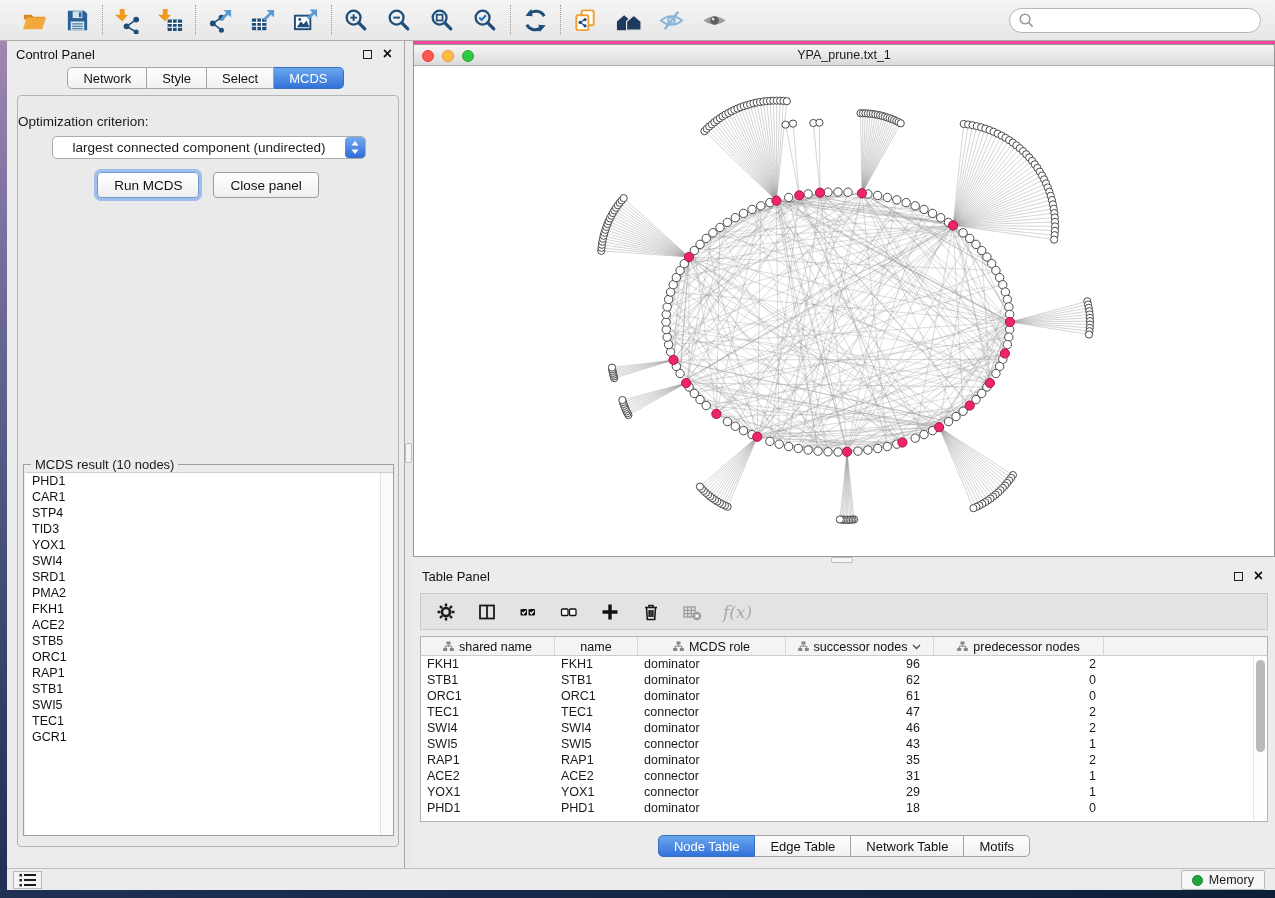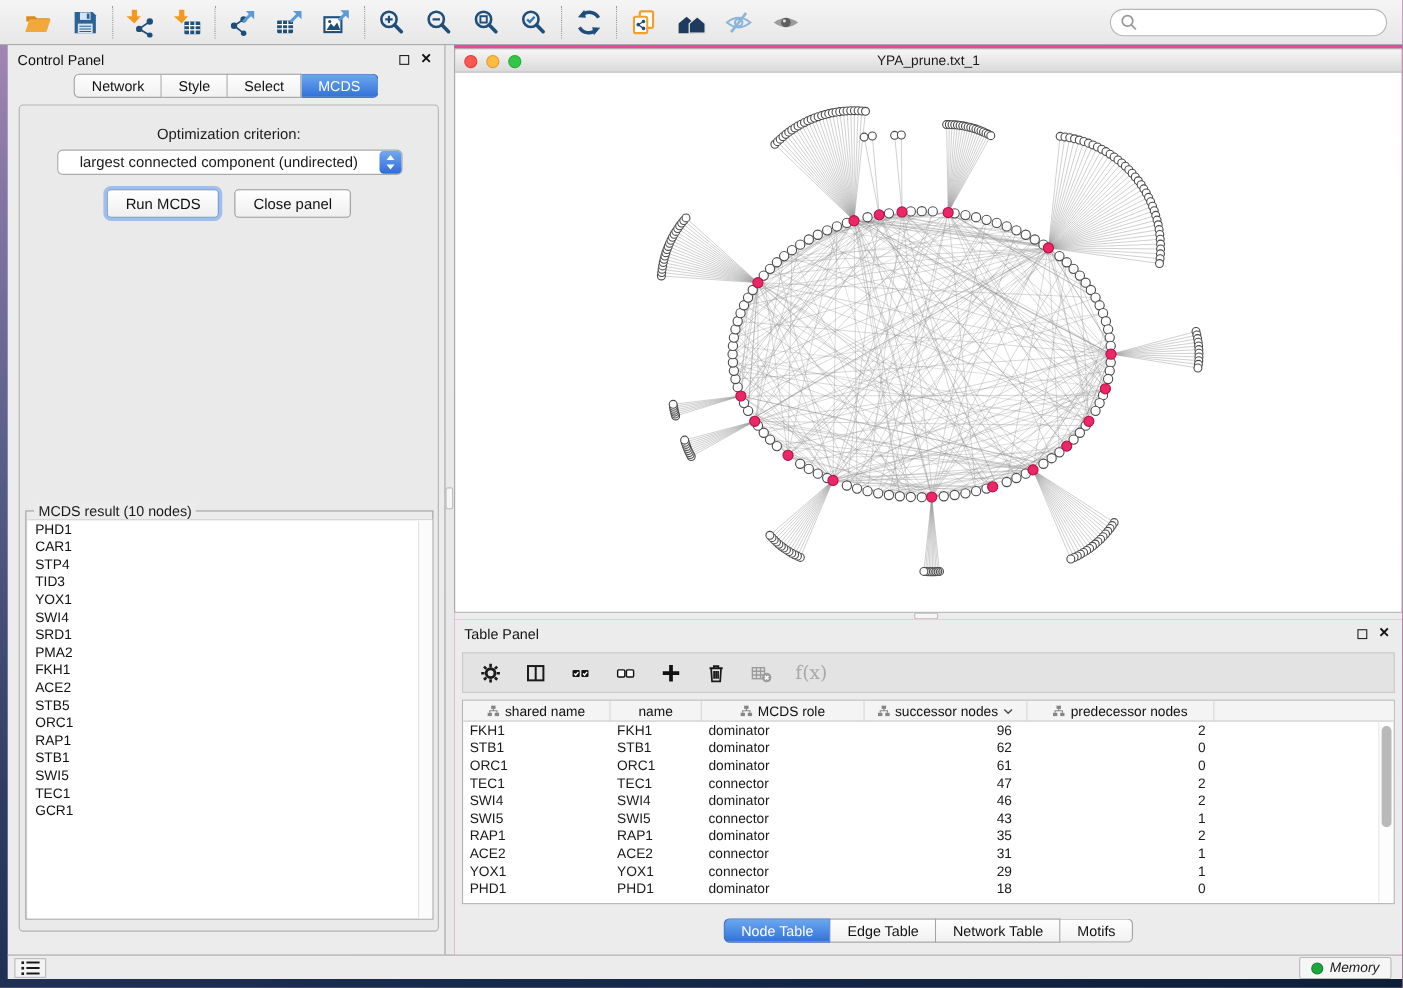--- a/index.html
+++ b/index.html
@@ -27,21 +27,21 @@
   .float-ic { width:9px; height:9px; border:1.5px solid #222; display:inline-block; margin-right:11px; }
   .close-ic { font-size:16px; font-weight:700; color:#111; line-height:10px; }
   .seg-tabs { display:flex; justify-content:center; }
   .seg-tab { height:22px; padding:0 15px; display:flex; align-items:center; font-size:13px;
     background:linear-gradient(#fefefe,#f1f1f1); border:1px solid #a3a3a3; border-left:none; color:#111; }
   .seg-tab:first-child { border-left:1px solid #a3a3a3; border-radius:5px 0 0 5px; }
   .seg-tab:last-child { border-radius:0 5px 5px 0; }
   .seg-tab.active { background:linear-gradient(#6ba7ee,#3272d9); color:#fff; border-color:#3a6fc0; }
   .cp-box { position:absolute; left:10px; top:54px; width:382px; height:752px;
     border:1px solid #b3b3b3; border-radius:4px; background:#eaeaea; }
-  .opt-label { position:absolute; top:18px; width:100%; text-align:center; font-size:13.5px; }
+  .opt-label { position:absolute; top:18px; width:100%; text-align:left; font-size:13.5px; }
   .criterion { position:absolute; top:40px; left:34px; width:314px; height:23px; background:#fff;
     border:1px solid #ababab; border-radius:5px; display:flex; align-items:center; }
   .criterion .val { flex:1; text-align:center; font-size:13.5px; }
   .criterion .spin { width:20px; height:21px; margin-right:0px; border-radius:4px;
     background:linear-gradient(#74a9f0,#2e6cd8); display:flex; align-items:center; justify-content:center; }
   .btn-row { position:absolute; top:76px; width:100%; display:flex; justify-content:center; gap:14px; }
   .push-btn { height:23px; padding:12px 16px; font-size:13.5px; background:linear-gradient(#ffffff,#efefef);
     border:1px solid #9d9d9d; border-radius:4px; display:flex; align-items:center; color:#111; }
   .push-btn.focused { box-shadow:0 0 0 3px rgba(110,160,235,.6); border-color:#6e9ad0; }
   .mcds-fieldset { position:absolute; left:5px; top:368px; width:371px; height:372px;
@@ -64,33 +64,33 @@
   .light.red { background:#fc5753; border:1px solid #df3e39; }
   .light.yellow { background:#fdbc40; border:1px solid #de9c34; }
   .light.green { background:#33c748; border:1px solid #27aa35; }
   .net-canvas { width:860px; height:490px; background:#fff; }
   .h-splitter { position:absolute; left:0; top:516px; width:862px; height:6px; background:#ececec; }
   .h-grip { position:absolute; left:418px; top:0px; width:22px; height:6px; background:#f6f6f6; border:1px solid #bdbdbd; border-radius:2px; }
   
   .table-panel { position:absolute; left:0; top:522px; width:862px; height:305px; background:#ececec; }
   .tp-toolbar { margin:4px 7px 0 7px; height:37px; background:#e3e3e3; border:1px solid #c9c9c9;
     display:flex; align-items:center; gap:21px; padding:0 15px; }
-  .tp-toolbar .fx { font-family:"DejaVu Serif", serif; font-size:17px; color:#a9a9a9; }
+  .tp-toolbar .fx { font-family:"DejaVu Serif", serif; font-style:italic; font-size:17px; color:#a9a9a9; }
   .tp-table { margin:6px 7px 0 7px; height:186px; background:#fff; border:1px solid #b3b3b3; position:relative; overflow:hidden; }
   .thead { display:flex; height:19px; background:#f4f4f4; border-bottom:1px solid #cccccc; }
   .th { display:flex; align-items:center; justify-content:center; gap:5px; font-size:12.5px; color:#111;
     border-right:1px solid #d6d6d6; height:19px; }
   .trow { display:flex; height:16px; }
   .td { font-size:12.5px; line-height:16px; white-space:nowrap; overflow:hidden; }
   .td.num { text-align:right; }
   .tbl-scroll { position:absolute; right:1px; top:20px; bottom:1px; width:13px; background:#fdfdfd; border-left:1px solid #e5e5e5; }
   .tbl-thumb { position:absolute; left:2px; top:3px; width:9px; height:92px; background:#b9b9b9; border-radius:5px; }
   .tp-tabs-row { position:absolute; left:0; top:272px; width:100%; display:flex; justify-content:center; }
   
-  .status-bar { position:absolute; left:7px; top:868px; width:1268px; height:22px; background:#ececec; border-top:1px solid #bdbdbd;font-style:italic; }
+  .status-bar { position:absolute; left:7px; top:868px; width:1268px; height:22px; background:#ececec; border-top:1px solid #bdbdbd; }
   .list-btn { position:absolute; left:6px; top:2px; width:29px; height:18px; background:#f4f4f4; border:1px solid #b9b9b9;
     display:flex; align-items:center; justify-content:center; }
   .memory-btn { position:absolute; right:10px; top:1px; height:20px; background:#f6f6f6; border:1px solid #b9b9b9;
     border-radius:2px; display:flex; align-items:center; gap:6px; padding:0 10px; font-size:12.5px; }
   .mem-dot { width:11px; height:11px; border-radius:50%; background:#1ea63c; border:1px solid #148030; }
 </style>
 </head>
 <body>
 
 <div class="toolbar">

